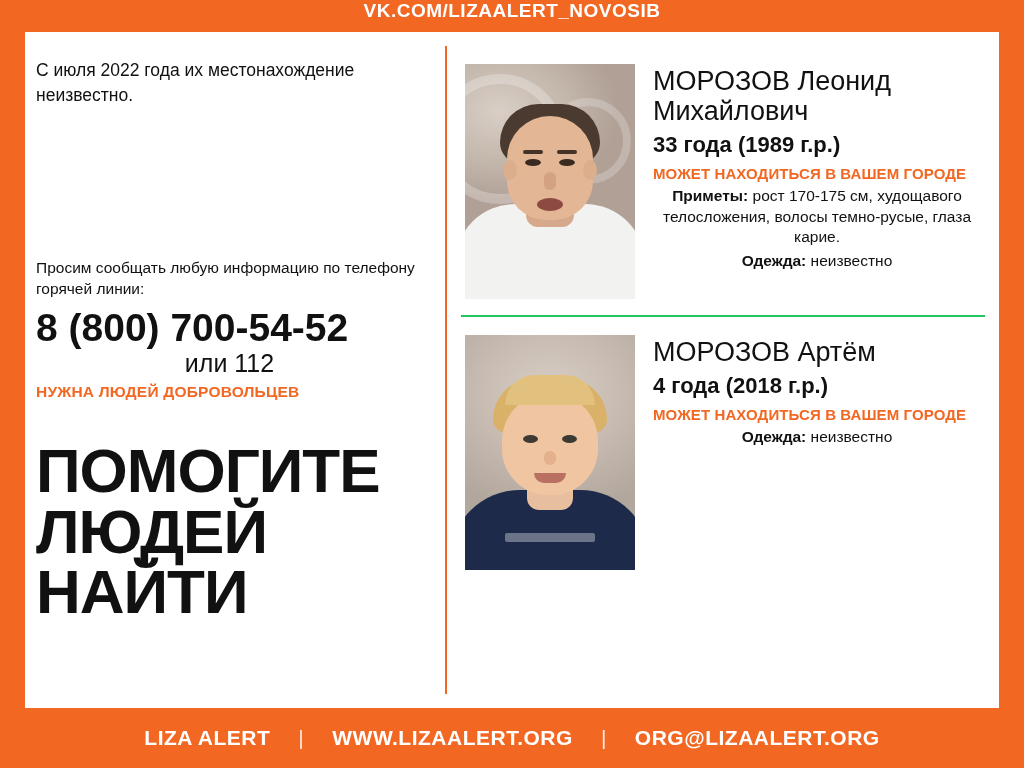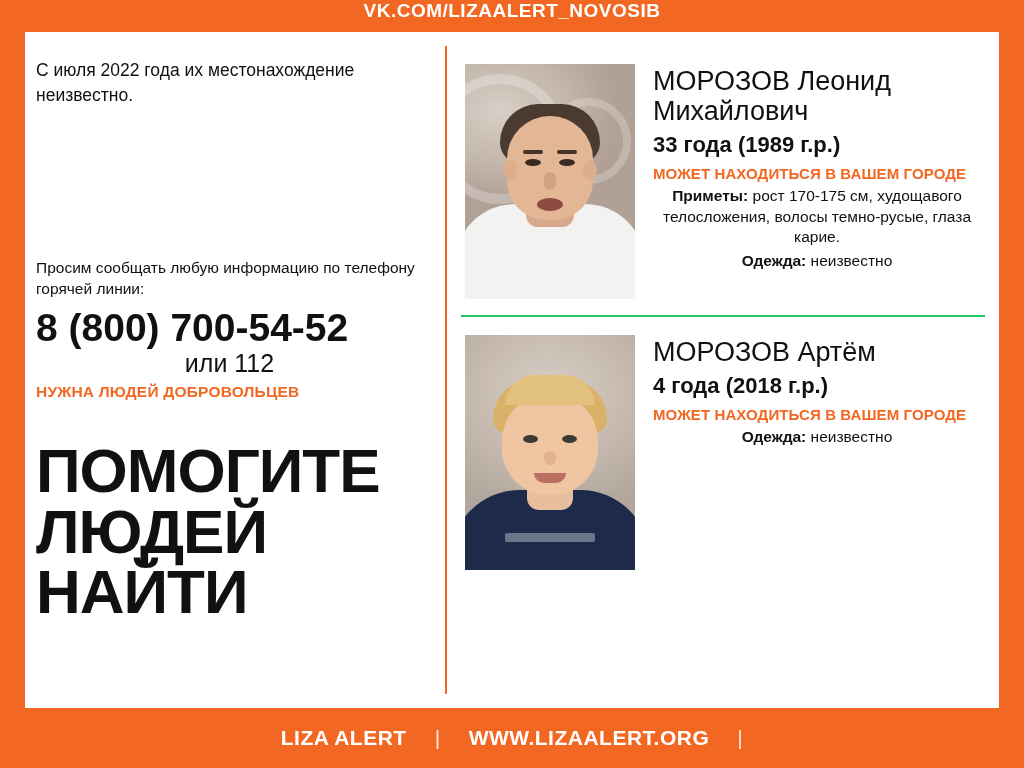--- a/index.html
+++ b/index.html
@@ -299,15 +299,16 @@
       </div>
 
     </div>
   </div>
 
   <div class="bottom-bar">
     <span>LIZA ALERT</span>
     <span class="sep">|</span>
     <span>WWW.LIZAALERT.ORG</span>
     <span class="sep">|</span>
+    <span>ORG@LIZAALERT.ORG</span>
   </div>
 
 </div>
 
 </body></html>

